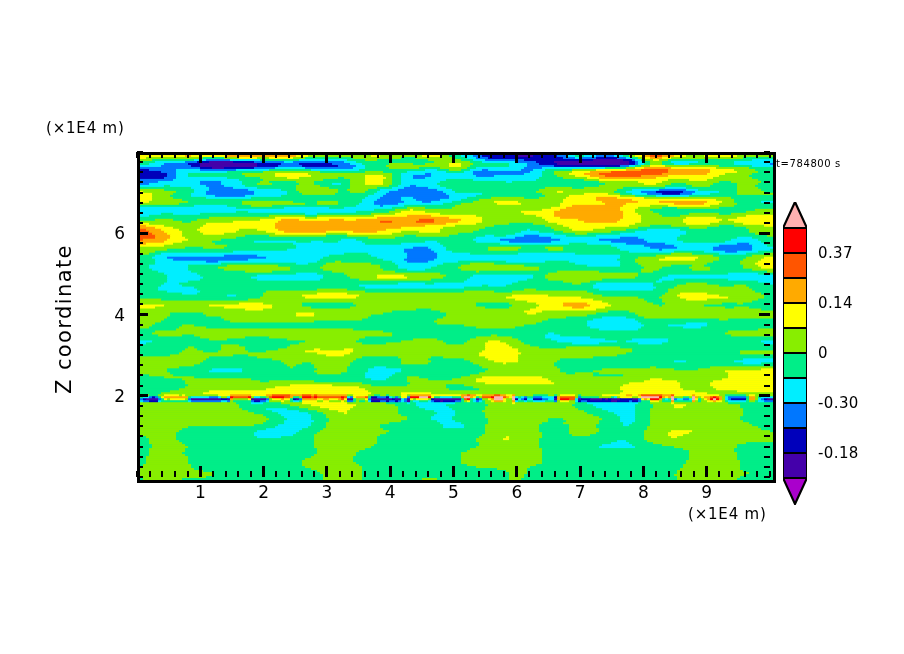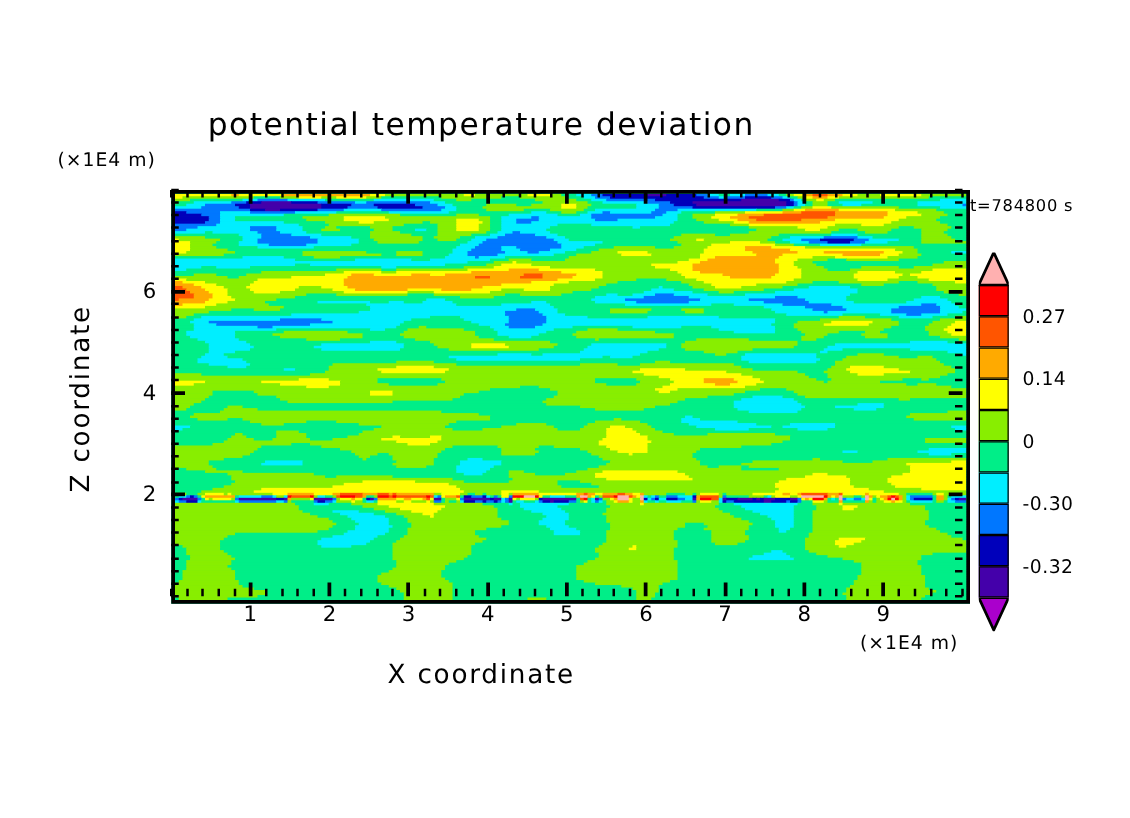--- a/index.html
+++ b/index.html
@@ -42,21 +42,21 @@
     font-size: 15px;
     letter-spacing: 0.8px;
   }
   #xunit-label {
     left: 688px; top: 505px;
     font-size: 15px;
     letter-spacing: 0.8px;
   }
   #time-label {
     left: 776px; top: 158px;
-    font-size: 13px;
+    font-size: 10px;
     letter-spacing: 0.6px;
   }
   #xaxis-title {
     left: 0; top: 527px;
     width: 904px;
     text-align: center;
     font-size: 21px;
     letter-spacing: 1.4px;
     padding-right: 134px;
     box-sizing: border-box;
@@ -140,29 +140,27 @@
     left: 0;
     width: 24px;
     height: 26px;
   }
 </style>
 </head>
 <body>
 
 <div id="stage">
 
-  <div class="txt" id="plot-title">potential temperature deviation</div>
 
   <div class="txt" id="zunit-label">(×1E4 m)</div>
 
   <div class="txt" id="xunit-label">(×1E4 m)</div>
 
   <div class="txt" id="time-label">t=784800 s</div>
 
-  <div class="txt" id="xaxis-title">X coordinate</div>
 
   <div class="txt" id="yaxis-title">Z coordinate</div>
 
   <div id="plot-frame">
     <div id="field-clip">
       <svg id="field-svg" width="633" height="325" viewBox="0 0 633 325" preserveAspectRatio="none">
           <rect x="0.00" y="0.00" width="45.60" height="2.59" fill="#ffff00"></rect>
           <rect x="45.00" y="0.00" width="6.60" height="2.59" fill="#ffaa00"></rect>
           <rect x="51.00" y="0.00" width="36.60" height="2.59" fill="#ffff00"></rect>
           <rect x="87.00" y="0.00" width="69.60" height="2.59" fill="#ffaa00"></rect>
@@ -3013,20 +3011,20 @@
       <div class="cb-band" style="top: 200px; height: 25px; background: rgb(0, 0, 187);"></div>
       <div class="cb-band" style="top: 225px; height: 25px; background: rgb(68, 0, 170);"></div>
       <div class="cb-cap" style="top: -26px;"><svg width="24" height="27" viewBox="0 0 24 27">
           <polygon points="12,0 24,26 0,26" fill="#ffb0b0" stroke="#000" stroke-width="2.2" stroke-linejoin="miter"></polygon>
         </svg></div>
       <div class="cb-cap" style="top: 250px;"><svg width="24" height="27" viewBox="0 0 24 27">
           <polygon points="0,0 24,0 12,26" fill="#aa00cc" stroke="#000" stroke-width="2.2" stroke-linejoin="miter"></polygon>
         </svg></div>
     </div>
   <div id="cbar-labels-layer">
-      <div class="cbar-label" style="top: 253px;">0.27</div>
+      <div class="cbar-label" style="top: 253px;">0.37</div>
       <div class="cbar-label" style="top: 303px;">0.14</div>
       <div class="cbar-label" style="top: 353px;">0</div>
       <div class="cbar-label" style="top: 403px;">-0.30</div>
-      <div class="cbar-label" style="top: 453px;">-0.32</div>
+      <div class="cbar-label" style="top: 453px;">-0.18</div>
     </div>
 
 </div>
 
 </body></html>

